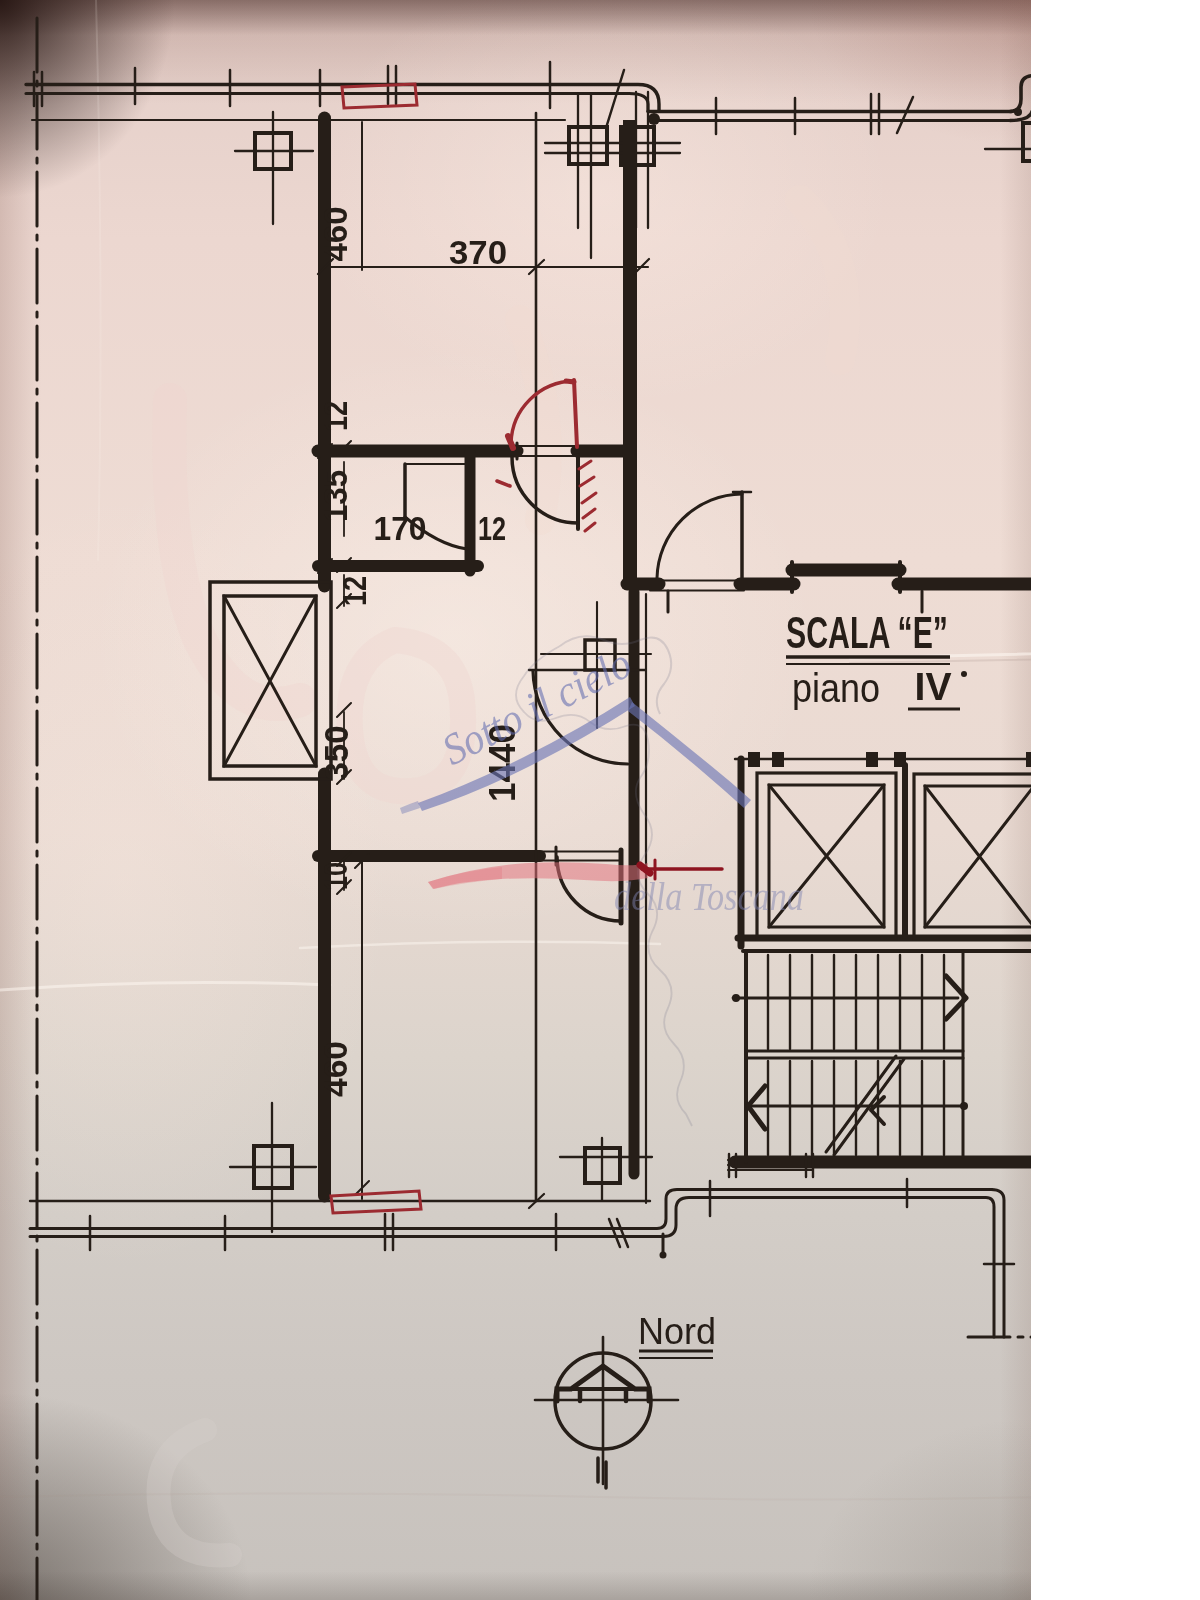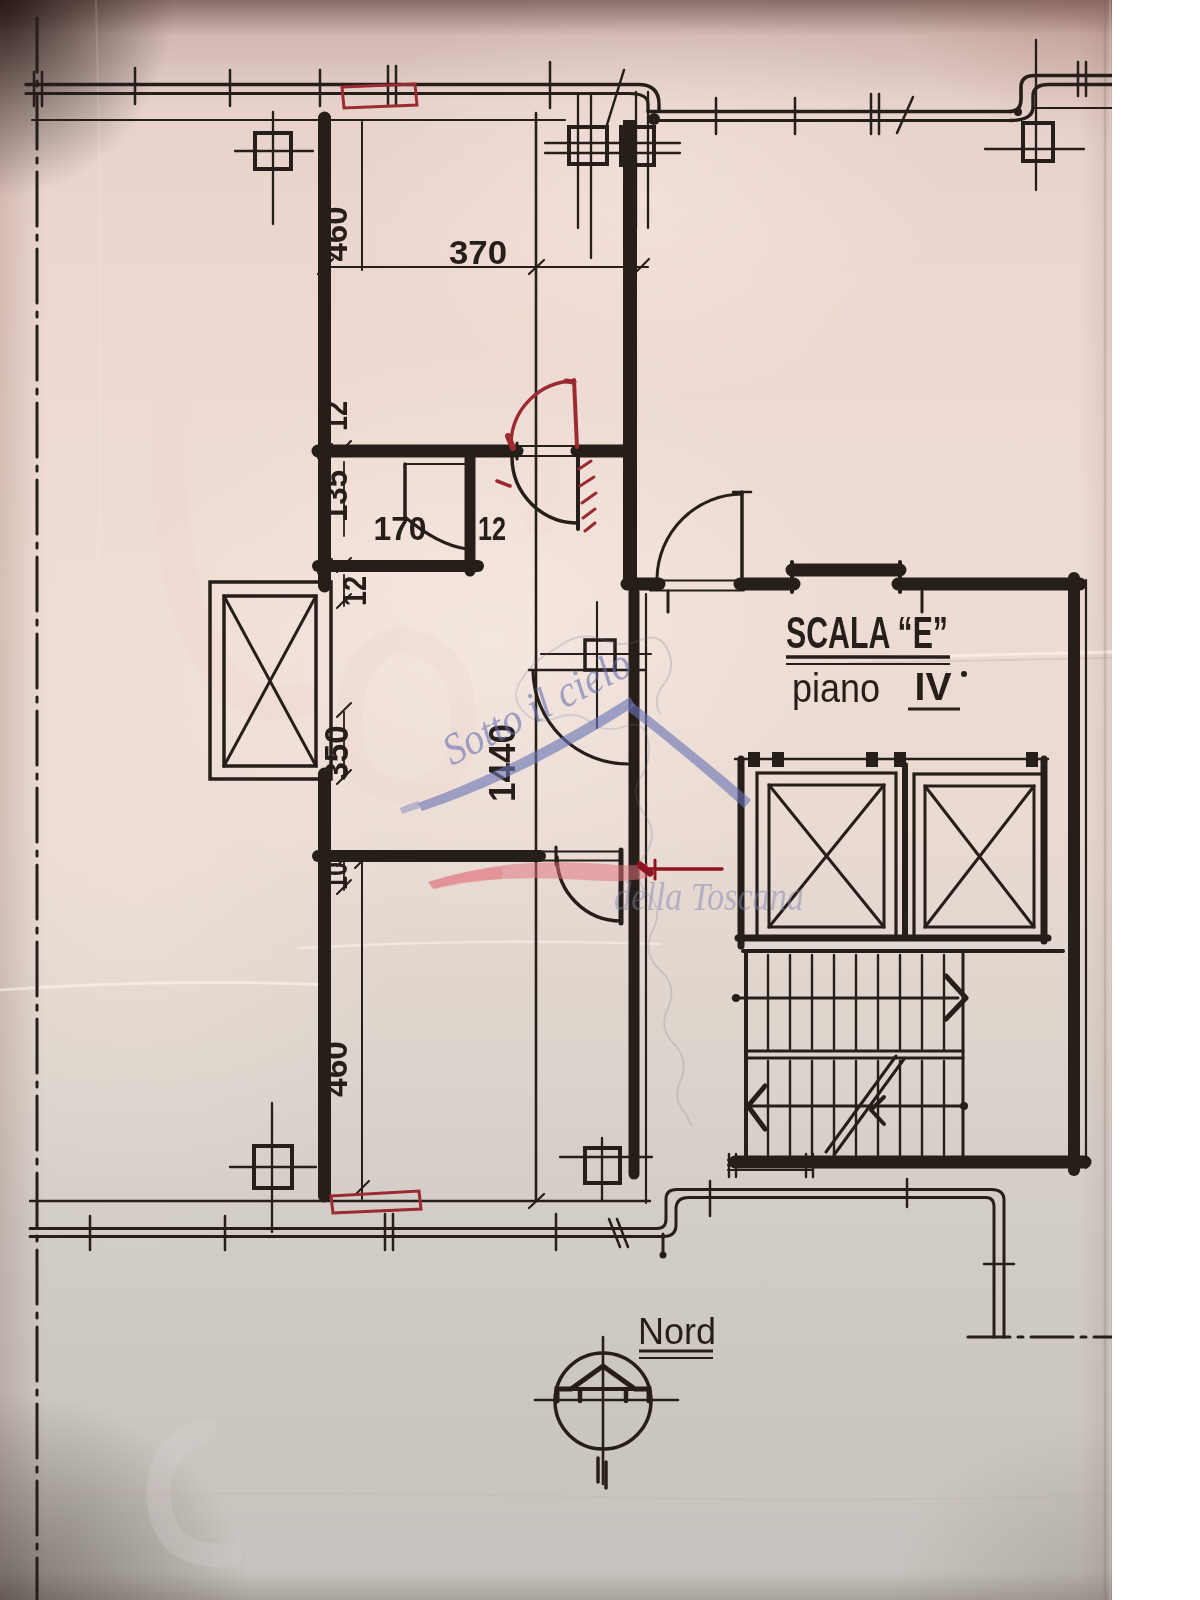--- a/index.html
+++ b/index.html
@@ -1,16 +1,16 @@
 <!DOCTYPE html>
 <html><head>
 <meta charset="utf-8">
 <style>
 html,body{margin:0;padding:0;}
-#page{position:relative;width:1112px;height:1600px;overflow:hidden;
+#page{position:relative;width:1031px;height:1600px;overflow:hidden;
 font-family:"Liberation Sans",sans-serif;
 background-color:#e9d6d0;
 background-image:
  radial-gradient(230px 260px at 0% 0%, rgba(32,17,14,.9), rgba(32,17,14,0) 76%),
  radial-gradient(320px 210px at 100% 0%, rgba(150,90,78,.26), rgba(150,90,78,0) 70%),
  radial-gradient(340px 280px at 0% 100%, rgba(55,46,40,.55), rgba(55,46,40,0) 74%),
  radial-gradient(320px 260px at 100% 100%, rgba(105,95,85,.25), rgba(105,95,85,0) 70%),
  linear-gradient(90deg, rgba(115,72,62,.20) 0%, rgba(115,72,62,0) 4%, rgba(115,72,62,0) 97%, rgba(130,100,90,.16) 100%),
  linear-gradient(180deg, rgba(60,34,30,.45) 0%, rgba(60,34,30,0) 2.2%, rgba(60,34,30,0) 98.2%, rgba(90,80,75,.28) 100%),
  radial-gradient(520px 420px at 44% 40%, rgba(255,247,240,.4), rgba(255,247,240,0) 70%),

